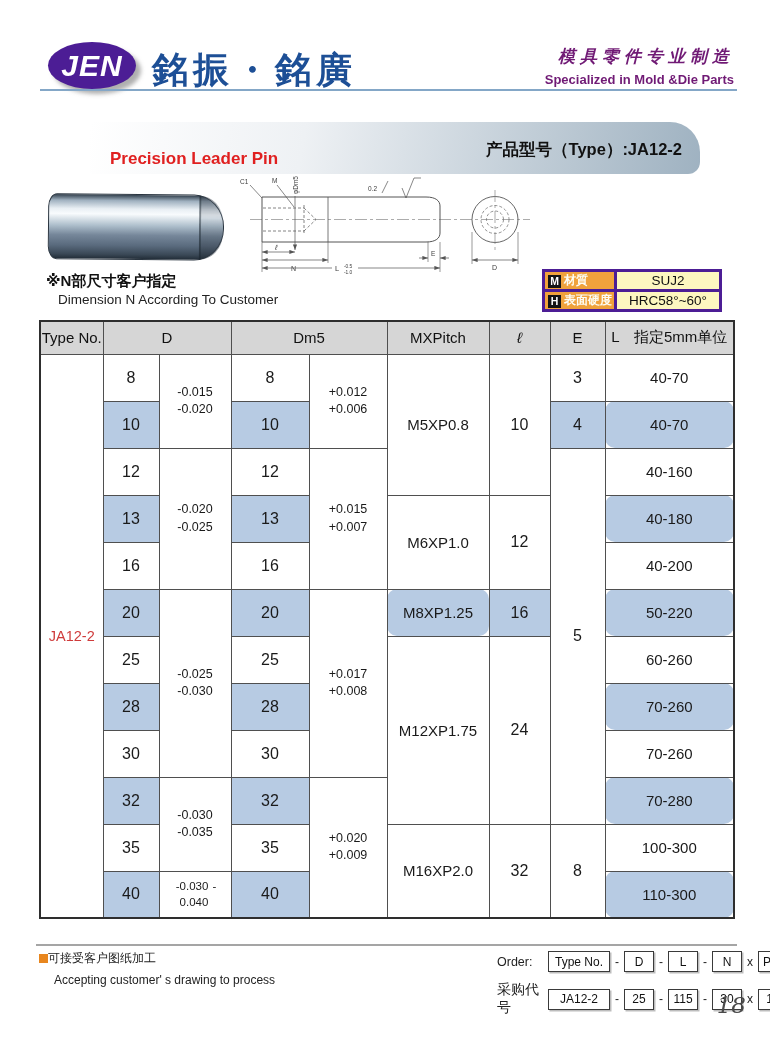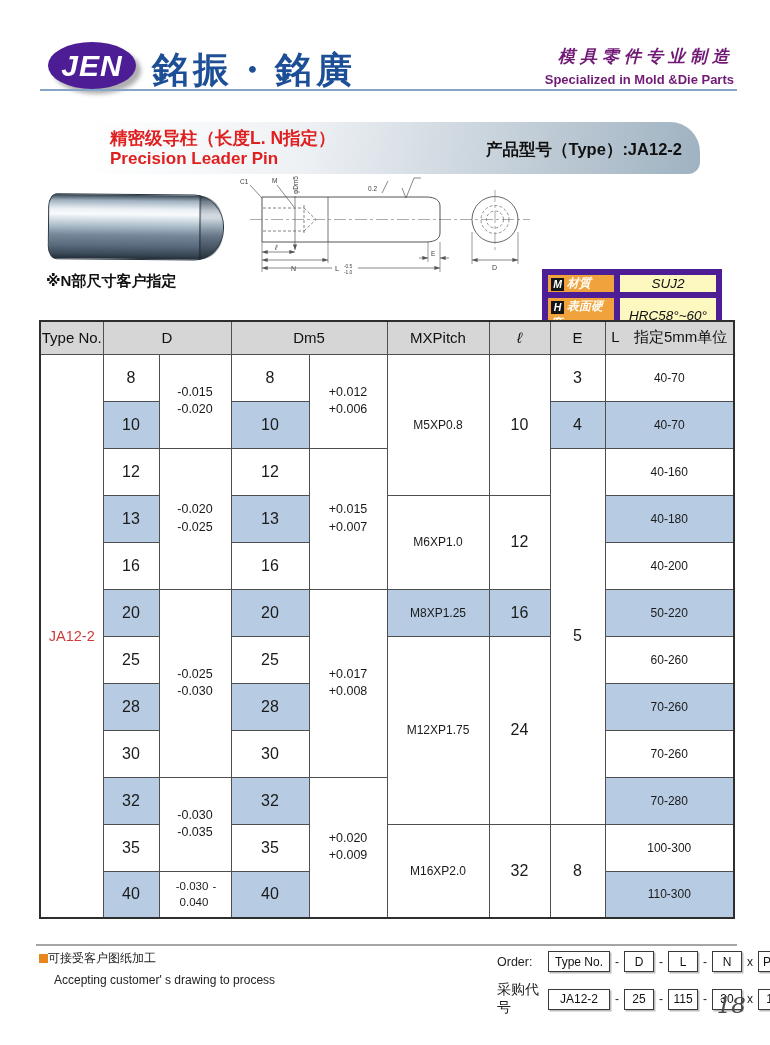--- a/index.html
+++ b/index.html
@@ -54,42 +54,42 @@
   
   .drawing { position:absolute; left:232px; top:172px; }
   .drawing text { fill:#3c3c3c; font-family:"Liberation Sans","DejaVu Sans",sans-serif; }
 
   
   .note-cn { position:absolute; left:46px; top:272px; font-size:15px; font-weight:bold; color:#111; }
   .note-en { position:absolute; left:58px; top:292px; font-size:13.5px; color:#222; }
 
   
   .material { position:absolute; left:542px; top:269px; width:180px; border-collapse:collapse; }
-  .material td { border:6px solid #4c1d95; height:17px;font-style:italic; }
+  .material td { border:3px solid #4c1d95; height:17px; }
   .material .lab { width:72px; background:#f0a23c; color:#fdfdf5; font-weight:bold; font-size:12px; padding-left:2px; }
   .material .badge {
     display:inline-block; width:13px; height:13px; background:#141414; color:#fff;
     font-size:10.5px; line-height:13px; text-align:center; font-weight:bold; margin:0 3px 0 1px; vertical-align:-1px;
   }
   .material .val { background:#fdf7c0; color:#111; text-align:center; font-size:13.5px; }
 
   
   .spec {
     position:absolute; left:39px; top:320px; width:694px;
     border-collapse:collapse; table-layout:fixed; border:2px solid #2e2e2e;
   }
   .spec td { border:1px solid #4f4f4f; text-align:center; vertical-align:middle; }
   .spec thead td { height:33px; background:#d6d6d6; font-size:15px; color:#111; }
   .spec tbody td { height:47px; font-size:16px; background:#fff; }
   .spec td.blue { background:#b7cbe3; }
   .spec td.tol { font-size:12.5px; line-height:1.4; }
   .spec td.tol span { display:block; }
   .spec td.tol-inline { font-size:11.5px; }
   .spec td.tol-inline span { display:inline; padding:0 2px; }
-  .spec td.mx, .spec td.range { font-size:12px; }
+  .spec td.mx, .spec td.range { font-size:15px;border-radius:10px; }
   .spec td.lsm { font-style:italic; }
   .spec td.typeno { color:#cf3b3b; font-size:14.5px; background:#fff; }
   .table-shadow { position:absolute; left:36px; top:944px; width:701px; height:1.5px; background:#a5a5a5; }
 
   
   .foot-notes { position:absolute; left:39px; top:950px; font-size:12px; color:#222; }
   .foot-notes .row1 { display:flex; align-items:center; }
   .bullet { width:9px; height:9px; background:#e8861e; }
   .foot-notes .row2, .foot-notes .row3 { margin:6px 0 0 15px; }
 
@@ -119,21 +119,20 @@
     <span>JEN</span>
   </div>
   <div class="brand">銘振・銘廣</div>
   <div class="slogan">
     <div class="cn">模具零件专业制造</div>
     <div class="en">Specialized in Mold &amp;Die Parts</div>
   </div>
   <div class="header-rule"></div>
 
   <div class="title-bar">
-    <div class="title-cn">精密级导柱（长度L. N指定）</div>
     <div class="title-en">Precision Leader Pin</div>
     <div class="title-type">产品型号（Type）:JA12-2</div>
   </div>
 
   <div class="pin-photo">
     <div class="pin-cap"></div>
   </div>
 
   <svg class="drawing" width="312" height="142" viewBox="0 0 312 142">
     <defs>
@@ -187,20 +186,21 @@
     <circle cx="263" cy="47.5" r="23" fill="none" stroke="#555" stroke-width="0.9"></circle>
     <circle cx="263" cy="47.5" r="14" fill="none" stroke="#666" stroke-width="0.7" stroke-dasharray="3 2"></circle>
     <circle cx="263" cy="47.5" r="8.5" fill="none" stroke="#666" stroke-width="0.7" stroke-dasharray="3 2"></circle>
     <path d="M263,18 V78" stroke="#888" stroke-width="0.7" stroke-dasharray="12 3 3 3" fill="none"></path>
     <path d="M240,60 V92 M286,60 V92" stroke="#555" stroke-width="0.6" fill="none"></path>
     <path d="M240,88 H286" stroke="#555" stroke-width="0.7" fill="none" marker-start="url(#ah)" marker-end="url(#ah)"></path>
     <text x="260" y="98" font-size="7">D</text>
   </svg>
 
   <div class="note-cn">※N部尺寸客户指定</div>
+  <div class="note-en">Dimension N  According To Customer</div>
 
   <table class="material">
     <tbody>
         <tr>
       <td class="lab"><span class="badge">M</span><span>材質</span></td>
       <td class="val">SUJ2</td>
     </tr>
     <tr>
       <td class="lab"><span class="badge">H</span><span>表面硬度</span></td>
       <td class="val">HRC58°~60°</td>

